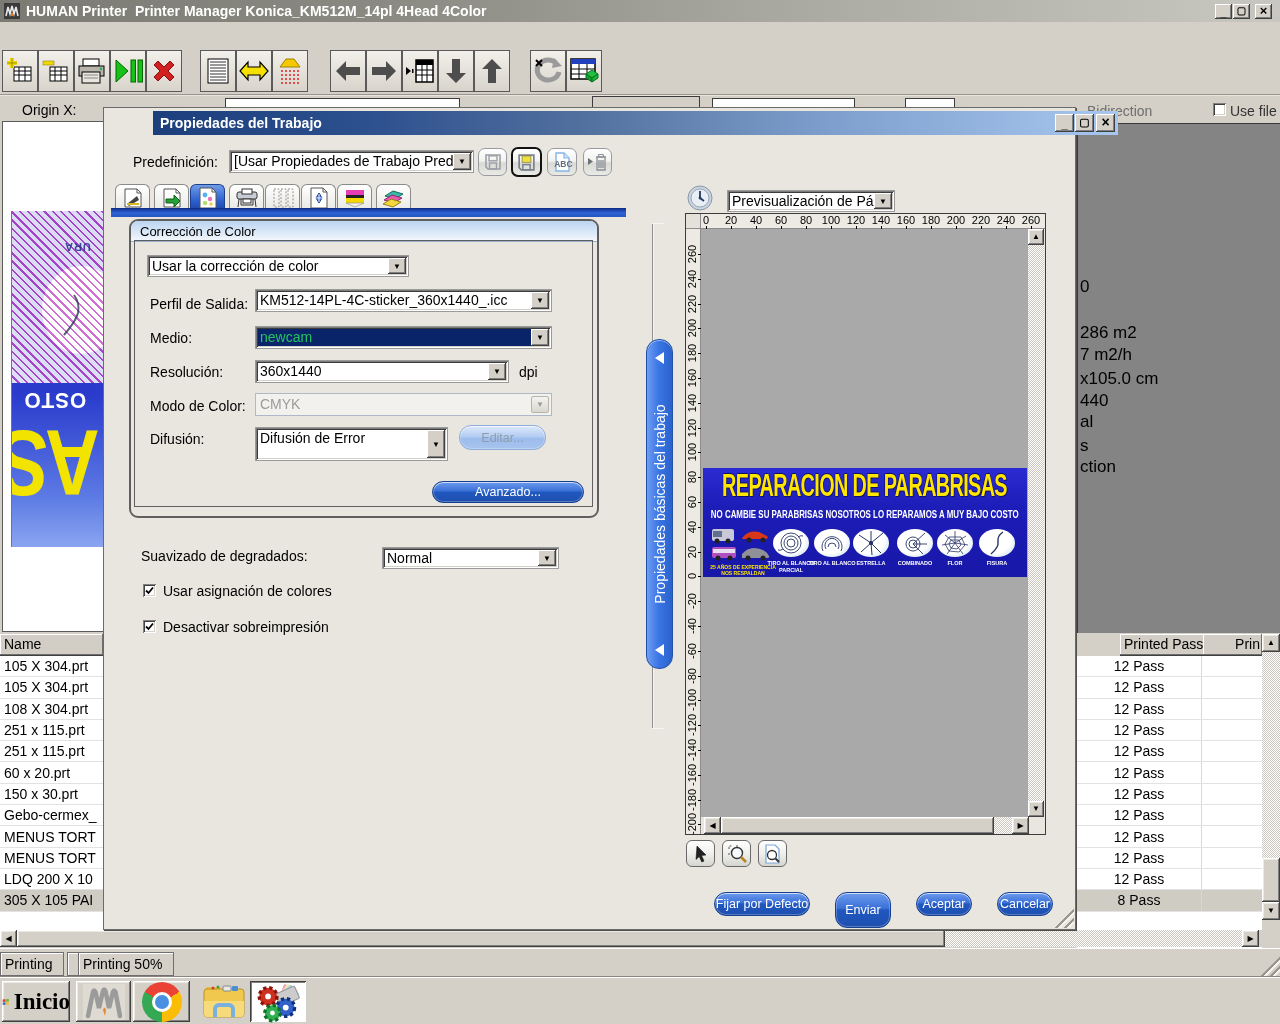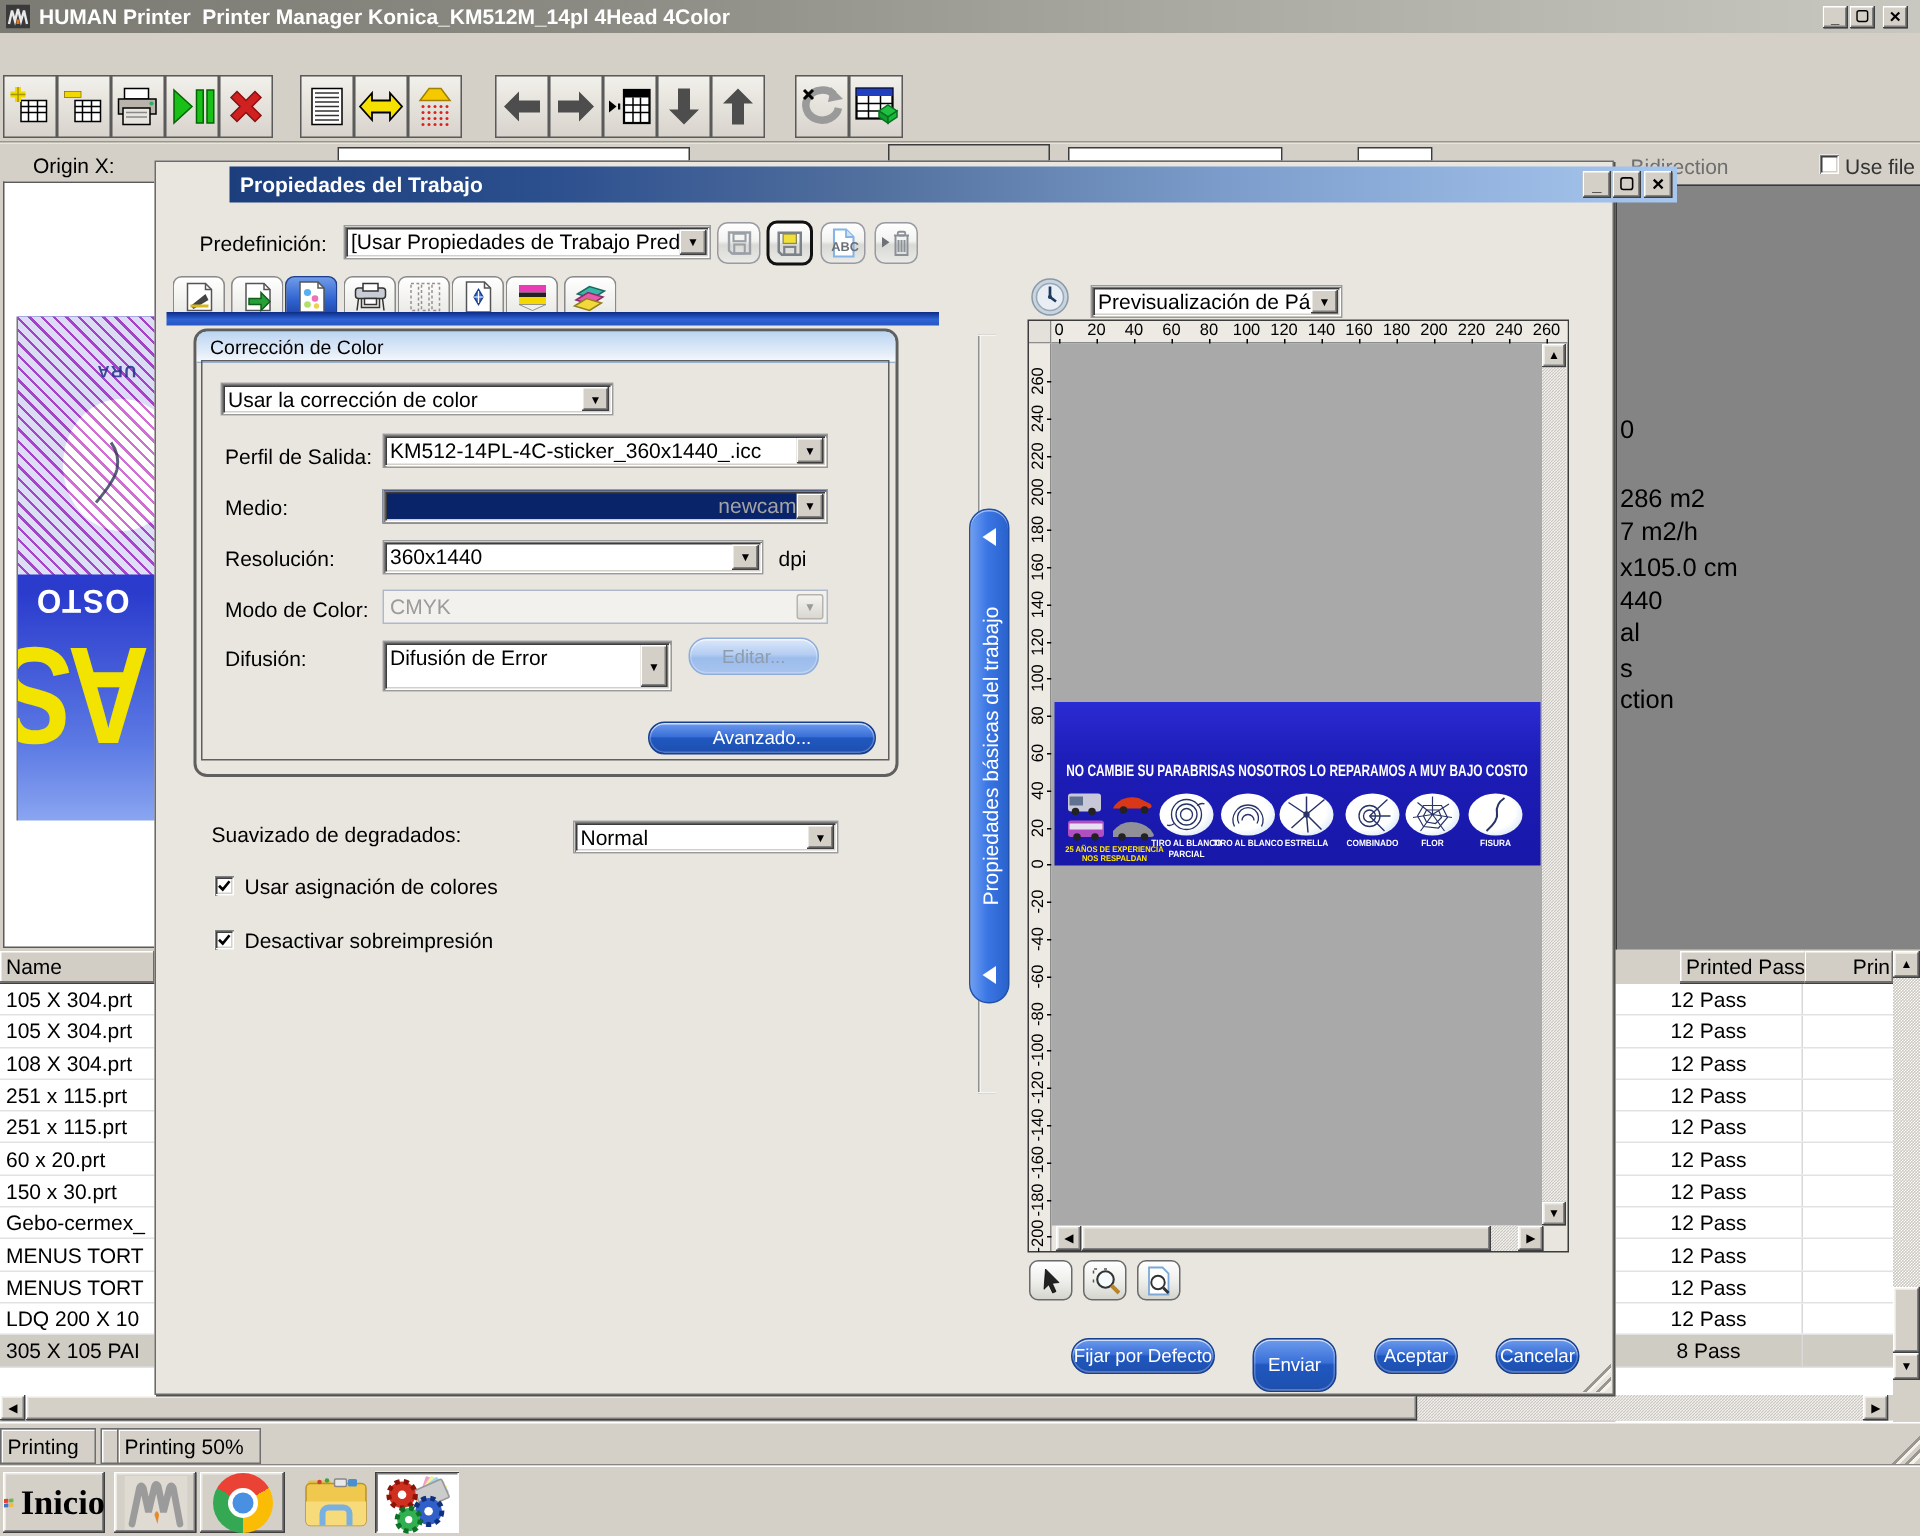--- a/index.html
+++ b/index.html
@@ -69,21 +69,21 @@
   #dialog { position:absolute; left:103px; top:107px; width:973px; height:823px; background:#e9e6df; border:1px solid #6b6b6b; box-shadow:1px 1px 0 #50504c; }
   #dlg-titlebar { position:absolute; left:3px; top:3px; width:965px; height:24px; background:linear-gradient(90deg,#1c3e7c 0%,#2c4f8e 22%,#53719f 45%,#7e9fcd 70%,#a7c7ef 100%);margin-left:46px; }
   #dlg-titlebar .t { position:absolute; left:7px; top:4px; color:#fff; font-weight:bold; font-size:14px; }
   .dlgwinbtn { position:absolute; top:3px; width:19px; height:18px; background:#d4d0c8; box-shadow: inset -1px -1px 0 #404040, inset 1px 1px 0 #ffffff, inset -2px -2px 0 #808080; text-align:center; font-size:11px; font-weight:bold; color:#000; line-height:16px;}
   .dlabel { position:absolute; font-size:14px; color:#000; white-space:nowrap; }
 
   .combo { position:absolute; background:#fff; box-shadow: inset 1px 1px 0 #7b7b7b, inset -1px -1px 0 #fff, inset 2px 2px 0 #3c3c3c, inset -2px -2px 0 #d4d0c8; border:1px solid #9a9a9a; }
   .combo .val { position:absolute; left:4px; top:2px; right:20px; font-size:14px; color:#000; white-space:nowrap; overflow:hidden; }
   .combo .btn { position:absolute; right:2px; top:2px; bottom:2px; width:18px; background:#d4d0c8; box-shadow: inset -1px -1px 0 #404040, inset 1px 1px 0 #ffffff, inset -2px -2px 0 #808080; display:flex; align-items:center; justify-content:center; font-size:8px; color:#000; }
   .combo.focusnavy { background:#0a246a; }
-  .combo.focusnavy .val { color:#a3a3a3;text-align:right; }
+  .combo.focusnavy .val { color:#22c55e; }
   .combo.disabled { background:#f2f1ee; box-shadow:none; border:1px solid #adb9c9; }
   .combo.disabled .val { color:#9b9b9b; }
   .combo.disabled .btn { background:linear-gradient(#f4f3f0,#d9d7d0); box-shadow:none; border:1px solid #b8b4ac; color:#9b9b9b; border-radius:2px;}
 
   .iconbtn { position:absolute; width:29px; height:28px; border:1px solid #9a9aa2; border-radius:7px; background:linear-gradient(#ffffff,#f2f2f0 45%,#d9d9d5 55%,#e9e9e5); display:flex; align-items:center; justify-content:center; }
   .iconbtn.def { border:2px solid #111; }
 
   
   .tab { position:absolute; top:76px; width:35px; height:26px; border:1px solid #8a8a8a; border-bottom:none; border-radius:6px 6px 0 0; background:linear-gradient(#ffffff,#e8e8e4); display:flex; align-items:center; justify-content:center; }
   .tab.active { background:linear-gradient(#6f9be8,#2f63d0 60%,#1c46a8); border-color:#1c3f8e; }
@@ -849,20 +849,23 @@
             <i></i>
           </div>
           <div class="tick" style="top: 595.4px;">
             <span>-200</span>
             <i></i>
           </div>
         </div>
       <div id="pvcontent">
 
         <div id="banner">
+          <div class="btitle">
+              <span>REPARACION DE PARABRISAS</span>
+            </div>
           <div class="bsub">
               <span>NO CAMBIE SU PARABRISAS NOSOTROS LO REPARAMOS A MUY BAJO COSTO</span>
             </div>
           <div id="vehicles">
             <svg width="62" height="38" viewBox="0 0 62 38">
               <rect x="1" y="2" width="22" height="12" rx="2" fill="#c8c8d8"></rect>
                 <rect x="2" y="4" width="9" height="6" fill="#607090"></rect>
                 <circle cx="6" cy="14" r="2.5" fill="#222"></circle>
                 <circle cx="17" cy="14" r="2.5" fill="#222"></circle>
               <path d="M32 10 q6 -7 16 -5 l8 4 q2 2 -1 3 l-24 0 Z" fill="#d83818"></path>

